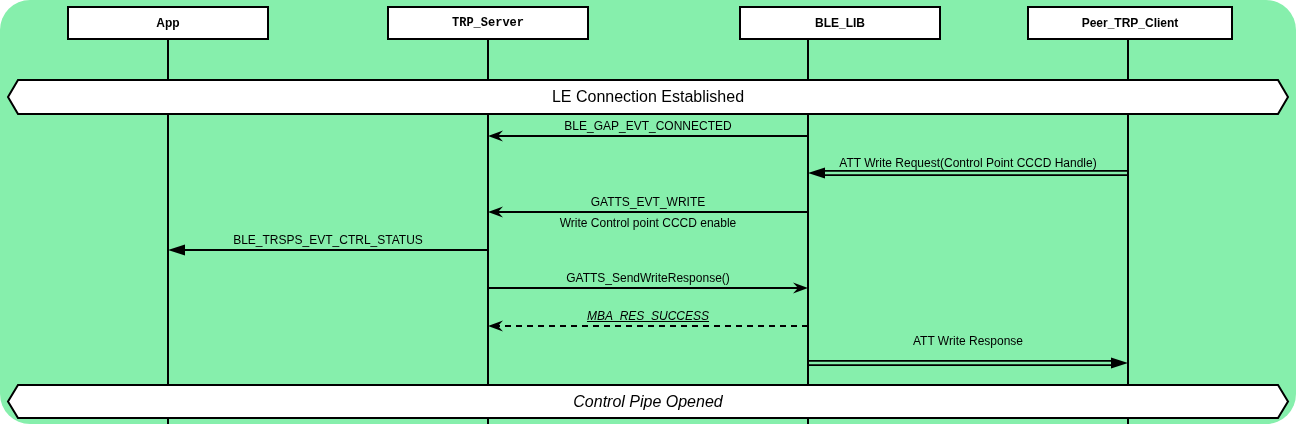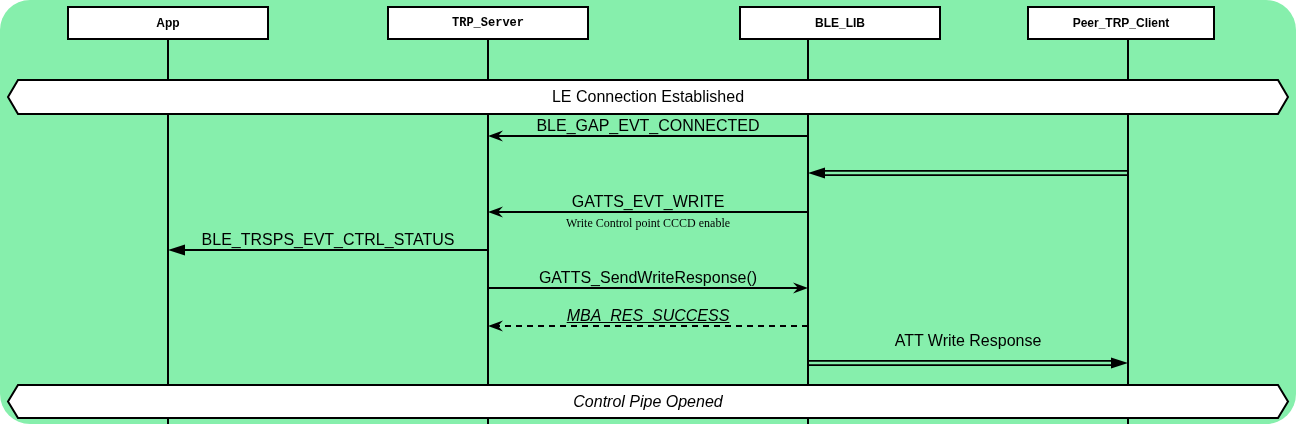--- a/index.html
+++ b/index.html
@@ -26,21 +26,21 @@
     position:absolute;left:0;width:100%;
     text-align:center;
     font-size:16px;color:#000;
     z-index:3;
     line-height:14px;
   }
   .msg-label{
     position:absolute;
     transform:translateX(-50%);
     white-space:nowrap;
-    font-size:16px;color:#000;
+    font-size:12px;color:#000;
     z-index:3;
     line-height:14px;
   }
   .msg-label.italic{font-style:italic;}
   .msg-sublabel{
     position:absolute;
     transform:translateX(-50%);
     white-space:nowrap;
     font-size:12px;color:#000;
     z-index:3;
@@ -79,28 +79,29 @@
 
   <div class="pbox" style="left: 67px; width: 202px;">
       <span>App</span>
     </div>
   <div class="pbox" style="left: 387px; width: 202px; font-family: Liberation Mono, monospace;">
       <span>TRP_Server</span>
     </div>
   <div class="pbox" style="left: 707px; width: 202px; margin-left: 32px;">
       <span>BLE_LIB</span>
     </div>
-  <div class="pbox" style="left: 1027px; width: 188px;">
+  <div class="pbox" style="left: 1027px; width: 206px;">
       <span>Peer_TRP_Client</span>
     </div>
 
   <div class="band-label" style="top: 90px;">LE Connection Established</div>
   <div class="band-label" style="top: 394.5px; font-style: italic;">Control Pipe Opened</div>
 
   <div class="msg-label" style="left: 648px; top: 119px;">BLE_GAP_EVT_CONNECTED</div>
+  <div class="msg-label" style="left: 968px; top: 156px;">ATT Write Request(Control Point CCCD Handle)</div>
   <div class="msg-label" style="left: 648px; top: 195px;">GATTS_EVT_WRITE</div>
-  <div class="msg-sublabel" style="left: 648px; top: 216px; font-family: Liberation Serif, serif;">Write Control point CCCD enable</div>
+  <div class="msg-sublabel" style="left: 648px; top: 216px;">Write Control point CCCD enable</div>
   <div class="msg-label" style="left: 648px; top: 271px;">GATTS_SendWriteResponse()</div>
   <div class="msg-label" style="left: 328px; top: 233px;">BLE_TRSPS_EVT_CTRL_STATUS</div>
   <div class="msg-label italic" style="left: 648px; top: 309px; text-decoration: underline;">MBA_RES_SUCCESS</div>
   <div class="msg-label" style="left: 968px; top: 334px;">ATT Write Response</div>
 
 </div>
 
 </body></html>

